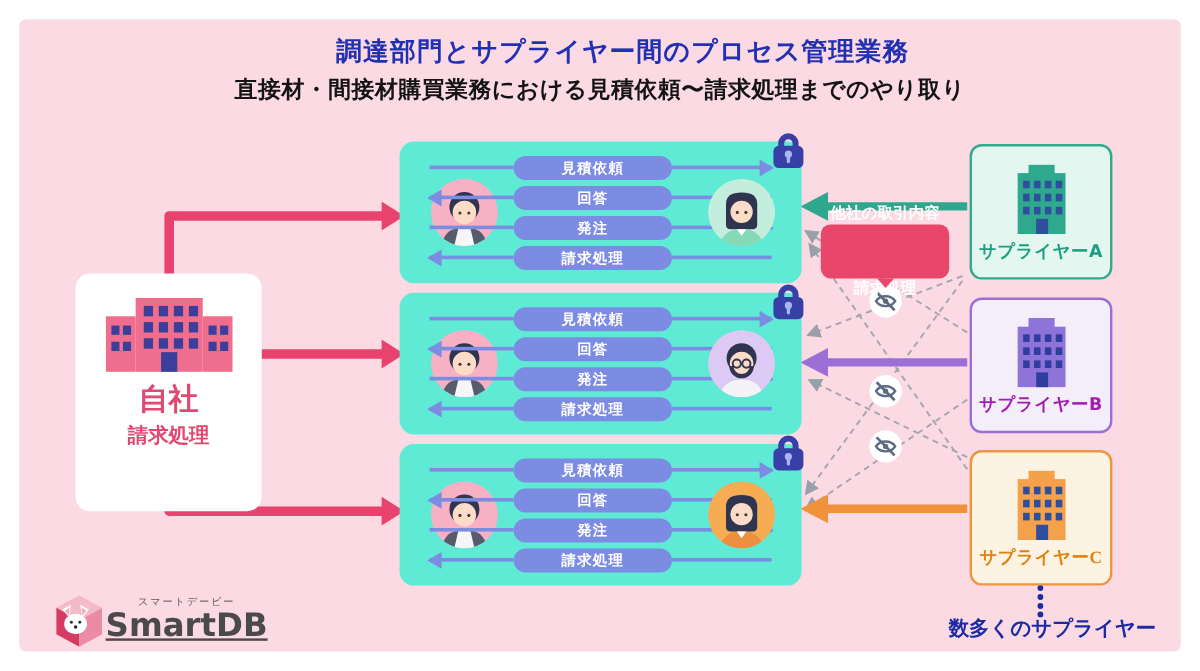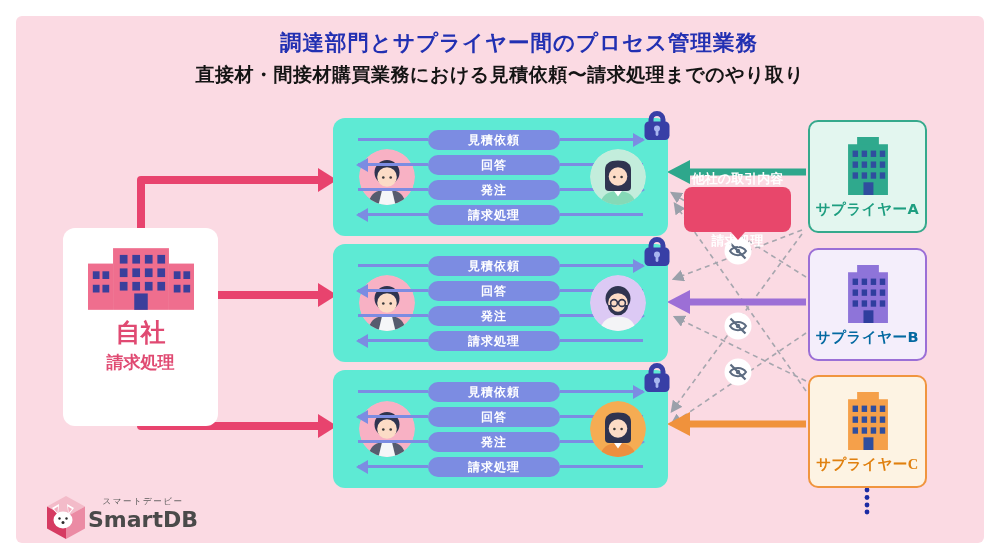--- a/index.html
+++ b/index.html
@@ -48,41 +48,41 @@
   
   .supplier-card { position:absolute; left:808px; width:119px; height:113px;
     border-radius:10px; border:2px solid; display:flex; flex-direction:column;
     align-items:center; justify-content:center; padding-top:2px; }
   .sup-a { top:120px; background:#E3F6EF; border-color:#35A98C; }
   .sup-b { top:248px; background:#F4EEFB; border-color:#9B6FD6; }
   .sup-c { top:375px; background:#FDF3E3; border-color:#F0953F; }
   .supplier-card svg.bldg { width:52px; height:58px; }
   .supplier-label { margin-top:5px; font-size:14.5px; font-weight:bold; letter-spacing:0.5px; }
   .sup-a .supplier-label { color:#1E9E80; }
-  .sup-b .supplier-label { color:#0369a1; }
+  .sup-b .supplier-label { color:#a21caf; }
   .sup-c .supplier-label { color:#E0800F;font-family:Liberation Serif, serif; }
 
   
   .privacy-badge { position:absolute; left:684px; top:187px; width:107px; height:45px;
     background:#E8476B; border-radius:8px; color:#fff; font-size:13px; font-weight:bold;
     text-align:center; display:flex; flex-direction:column; justify-content:center;
     line-height:1.35; z-index:5;gap:44px; }
   .privacy-badge::after { content:""; position:absolute; left:50%; bottom:-8px;
     margin-left:-7px; border-left:7px solid transparent; border-right:7px solid transparent;
     border-top:8px solid #E8476B; }
 
   .more-suppliers { position:absolute; left:770px; top:512px; width:214px;
     text-align:center; font-size:17px; font-weight:bold; color:#1B2BA4; }
 
   
   .logo { position:absolute; left:40px; top:493px; display:flex; align-items:flex-start; }
   .logo svg.cube { width:52px; height:54px; }
   .logo-text { margin-left:-4px; padding-top:3px; text-align:center; }
   .logo-ruby { display:block; font-size:8.5px; letter-spacing:1.5px; color:#5a5a5a; }
-  .logo-name { display:block; font-size:22px; font-weight:bold; color:#4A4A4A; line-height:1.05; }
+  .logo-name { display:block; font-size:27px; font-weight:bold; color:#4A4A4A; line-height:1.05;text-decoration:underline; }
 
   .defs-hidden { position:absolute; width:0; height:0; overflow:hidden; }
 </style>
 </head>
 <body>
 
 <div class="page">
   <div class="canvas-bg"></div>
 
   <div class="title">調達部門とサプライヤー間のプロセス管理業務</div>
@@ -412,20 +412,21 @@
         <use href="#bldg-sup"></use>
       </svg>
     <div class="supplier-label">サプライヤーC</div>
   </div>
 
   <div class="privacy-badge">
     <span>他社の取引内容</span>
     <span>請求処理</span>
   </div>
 
+  <div class="more-suppliers">数多くのサプライヤー</div>
 
   <div class="logo">
     <svg class="cube">
         <use href="#cube-sym"></use>
       </svg>
     <div class="logo-text">
       <span class="logo-ruby">スマートデービー</span>
       <span class="logo-name">SmartDB</span>
     </div>
   </div>

